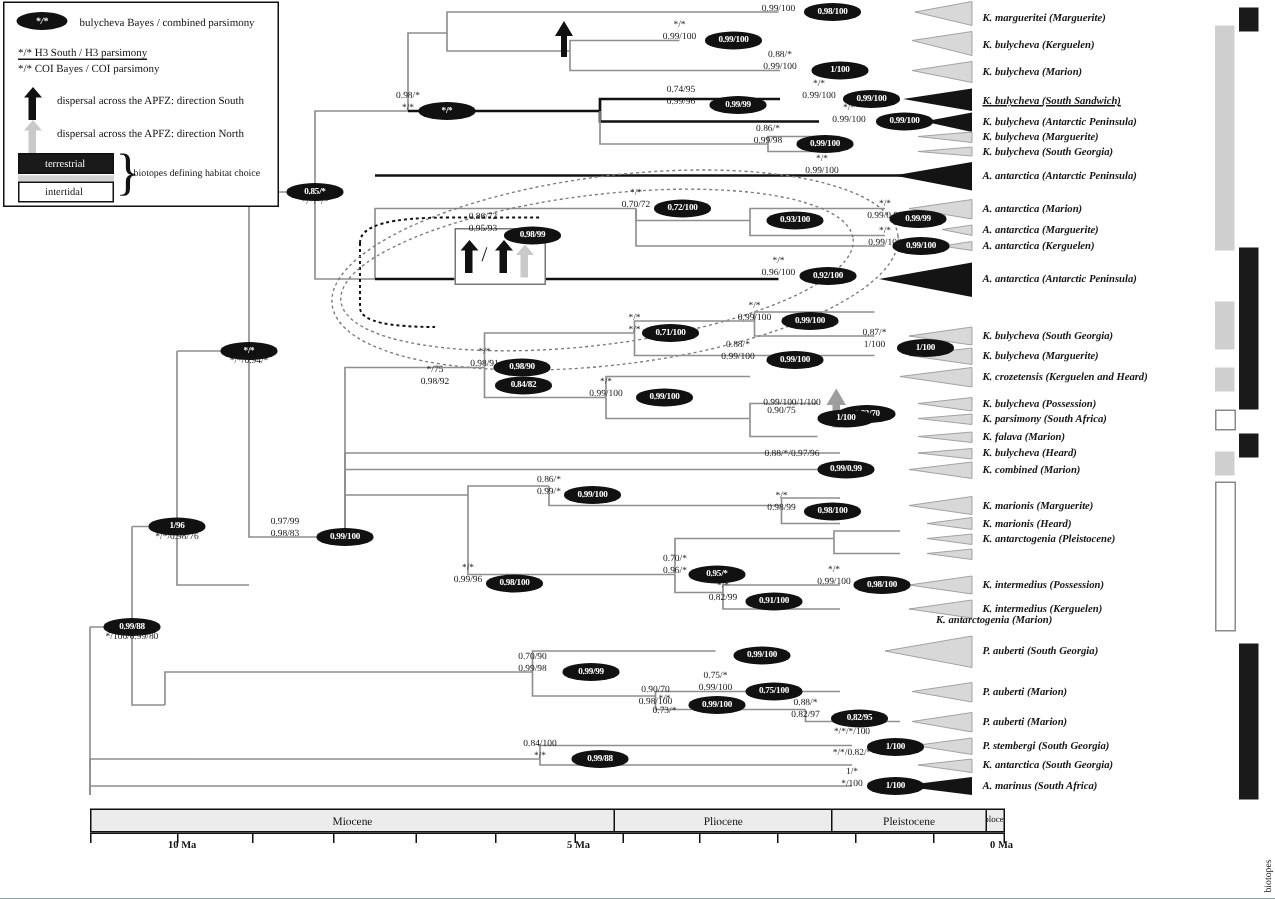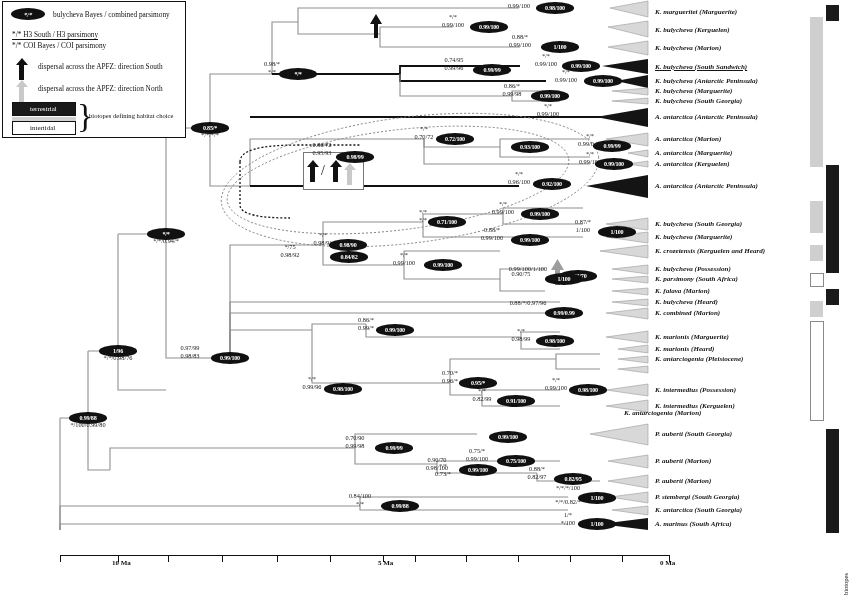--- a/index.html
+++ b/index.html
@@ -475,20 +475,26 @@
     <div class="hb hb-int" style="left:2px;top:268px;width:14px;height:14px;"></div>
     <div class="hb hb-terr" style="left:18px;top:284px;width:13px;height:16px;"></div>
     <div class="hb hb-sup" style="left:2px;top:296px;width:13px;height:16px;"></div>
     <div class="hb hb-int" style="left:2px;top:316px;width:14px;height:100px;"></div>
     <div class="hb hb-terr" style="left:18px;top:424px;width:13px;height:104px;"></div>
   </div>
 
   <div class="vlabel" style="left:842px;top:595px;">biotopes</div>
 
   
+  <div id="axis">
+      <div class="epoch" style="flex: 612 0 0px;">Miocene</div>
+      <div class="epoch" style="flex: 254 0 0px;">Pliocene</div>
+      <div class="epoch" style="flex: 178 0 0px;">Pleistocene</div>
+      <div class="epoch" style="flex: 20 0 0px; font-size: 6px; overflow: hidden;">Holocene</div>
+    </div>
   <div id="axisline"></div>
   <div id="ticks-layer">
       <div class="tick" style="left: 60px;"></div>
       <div class="tick" style="left: 118px;"></div>
       <div class="tick" style="left: 168px;"></div>
       <div class="tick" style="left: 222px;"></div>
       <div class="tick" style="left: 277px;"></div>
       <div class="tick" style="left: 330px;"></div>
       <div class="tick" style="left: 383px;"></div>
       <div class="tick" style="left: 415px;"></div>

